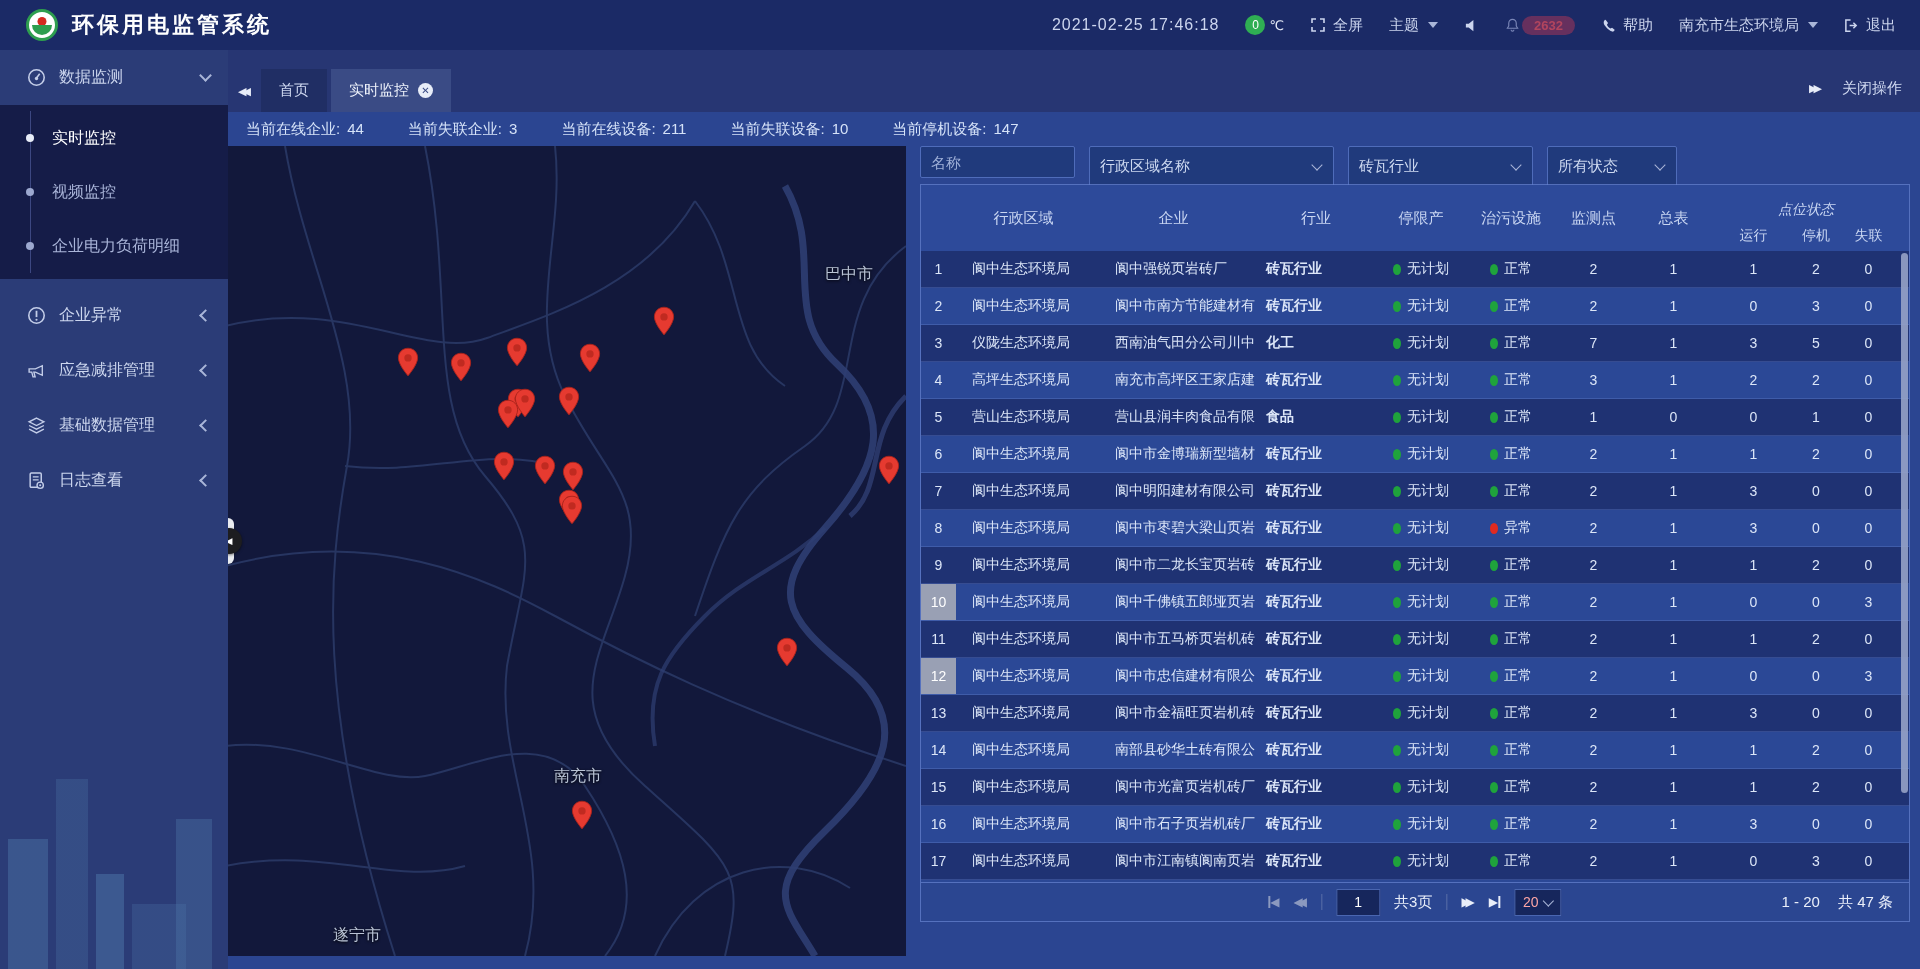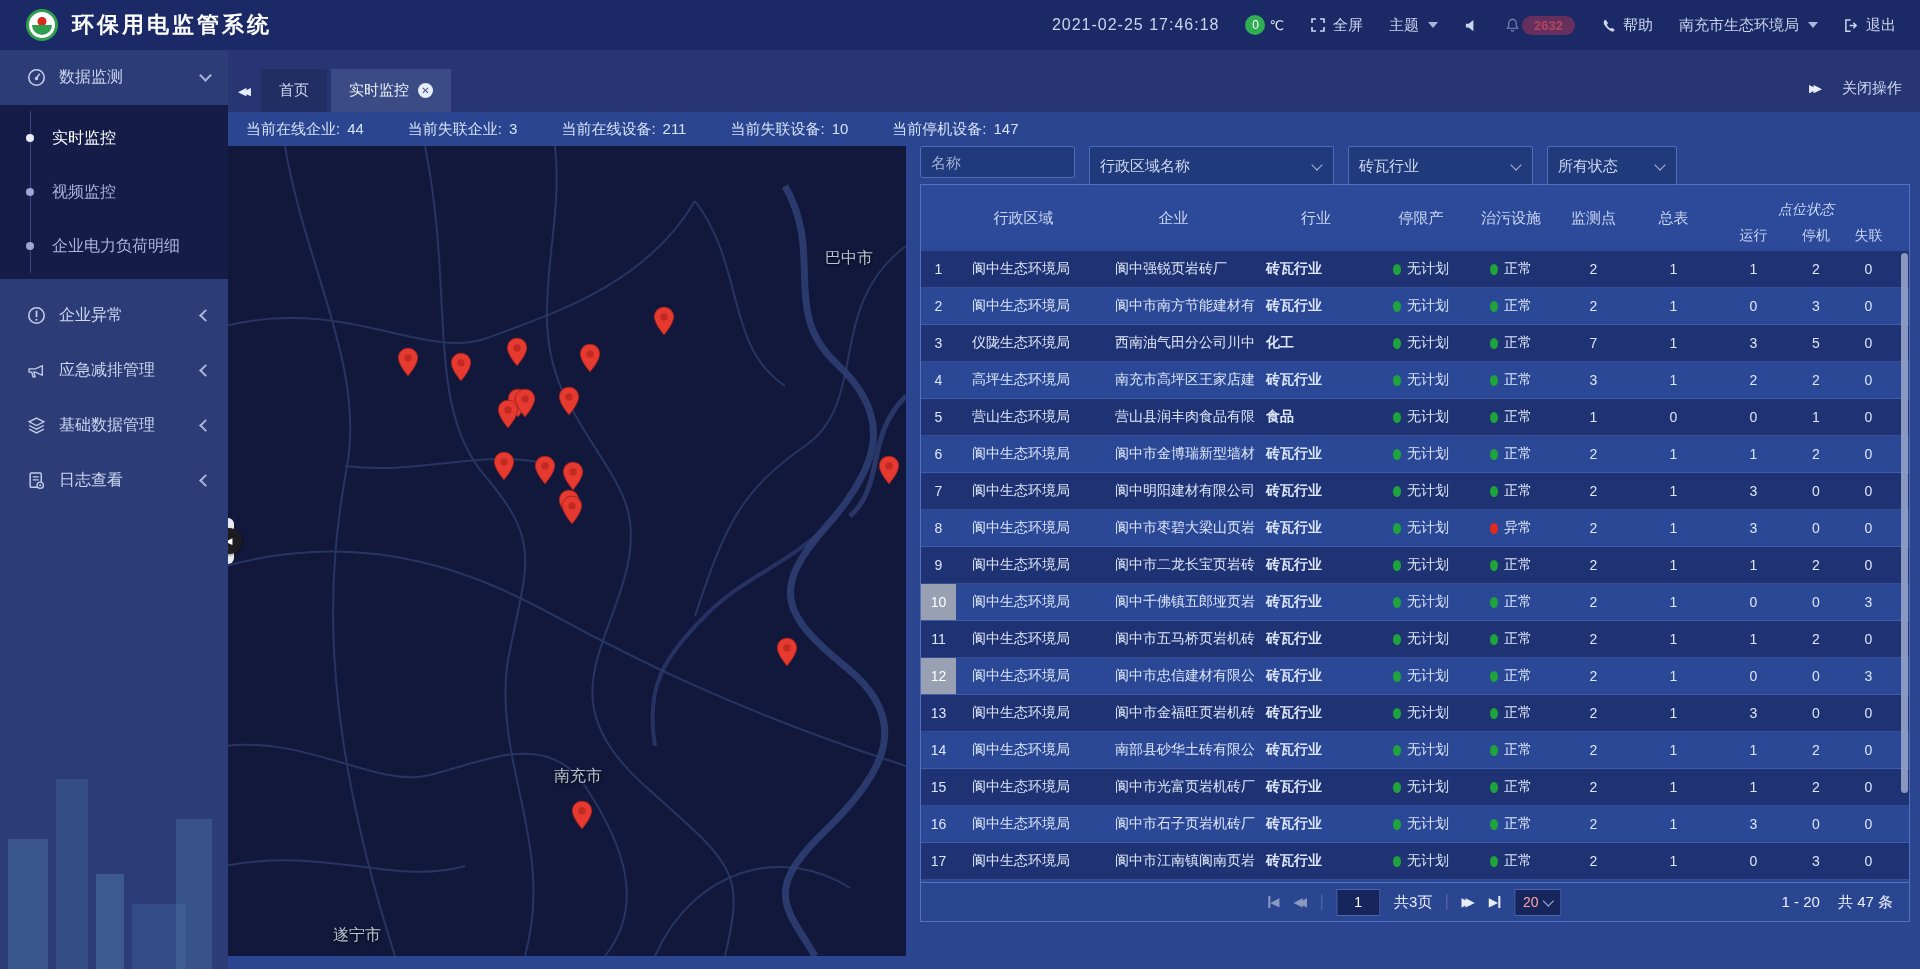--- a/index.html
+++ b/index.html
@@ -313,21 +313,21 @@
       </g>
       <g stroke="#2f3e73" fill="none">
         <path d="M560 40 C600 110 555 165 612 218 S655 320 600 382 S558 470 622 522 S662 625 600 685 S560 760 590 810" stroke-width="7" opacity=".9"></path>
         <path d="M681 250 C640 290 660 340 625 370" stroke-width="5" opacity=".8"></path>
         <path d="M600 382 C560 420 520 430 480 470 S420 540 430 600" stroke-width="4" opacity=".7"></path>
       </g>
     </svg>
     <div class="collapse-handle">
       <div class="collapse-btn">◀</div>
     </div>
-  <div class="city-label" style="left: 624px; top: 112px;">巴中市</div>
+  <div class="city-label" style="left: 624px; top: 128px;">巴中市</div>
       <div class="city-label" style="left: 353px; top: 630px;">南充市</div>
       <div class="city-label" style="left: 132px; top: 789px;">遂宁市</div>
       <div class="pin" style="left: 172px; top: 201px;"><svg width="22" height="30" viewBox="0 0 24 32">
           <path d="M12 1C6 1 1.5 5.6 1.5 11.5 1.5 19 12 31 12 31s10.5-12 10.5-19.5C22.5 5.6 18 1 12 1z" fill="#e63a30" stroke="#a8231b" stroke-width="1"></path>
           <circle cx="12" cy="11.5" r="4" fill="#c02a20"></circle>
         </svg></div>
       <div class="pin" style="left: 225px; top: 206px;"><svg width="22" height="30" viewBox="0 0 24 32">
           <path d="M12 1C6 1 1.5 5.6 1.5 11.5 1.5 19 12 31 12 31s10.5-12 10.5-19.5C22.5 5.6 18 1 12 1z" fill="#e63a30" stroke="#a8231b" stroke-width="1"></path>
           <circle cx="12" cy="11.5" r="4" fill="#c02a20"></circle>
         </svg></div>

